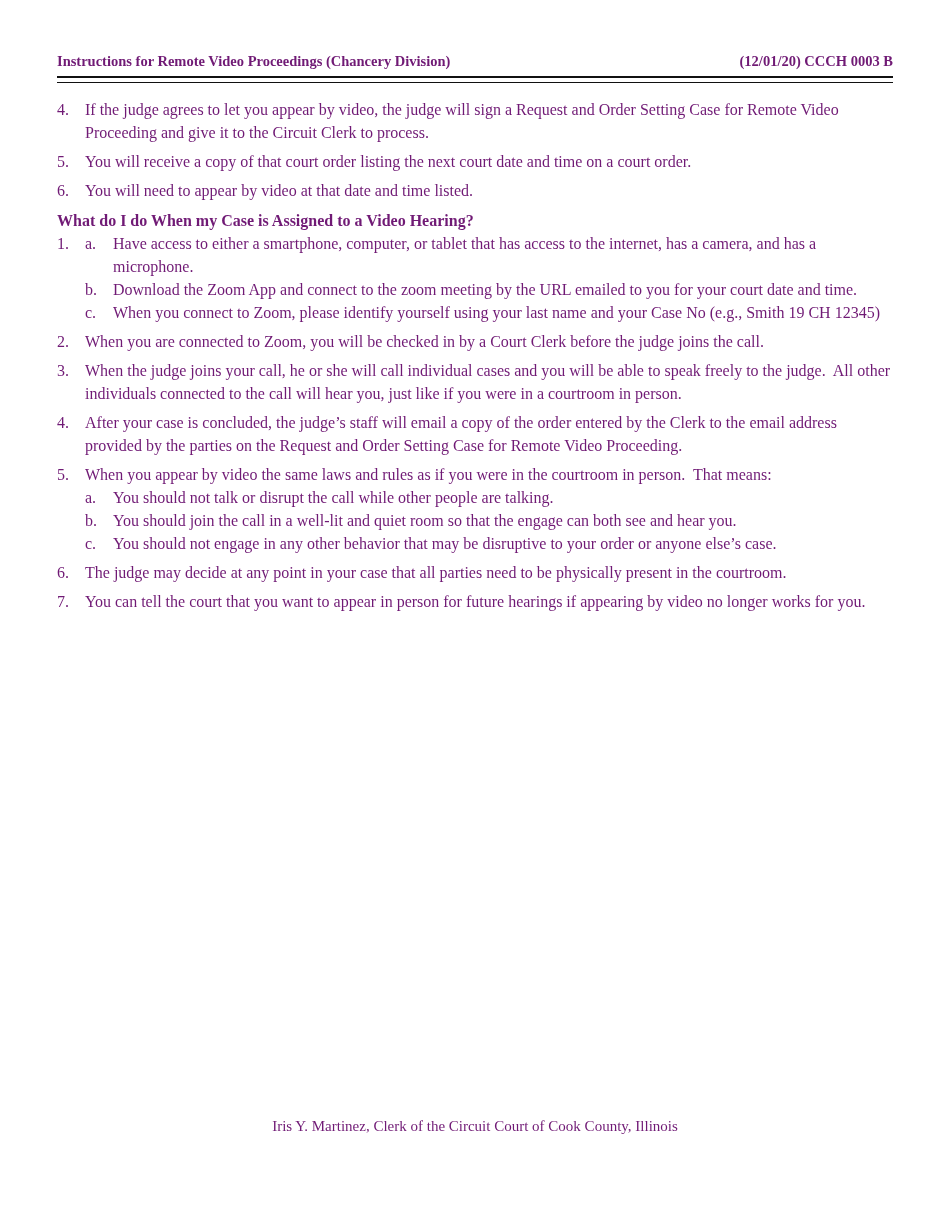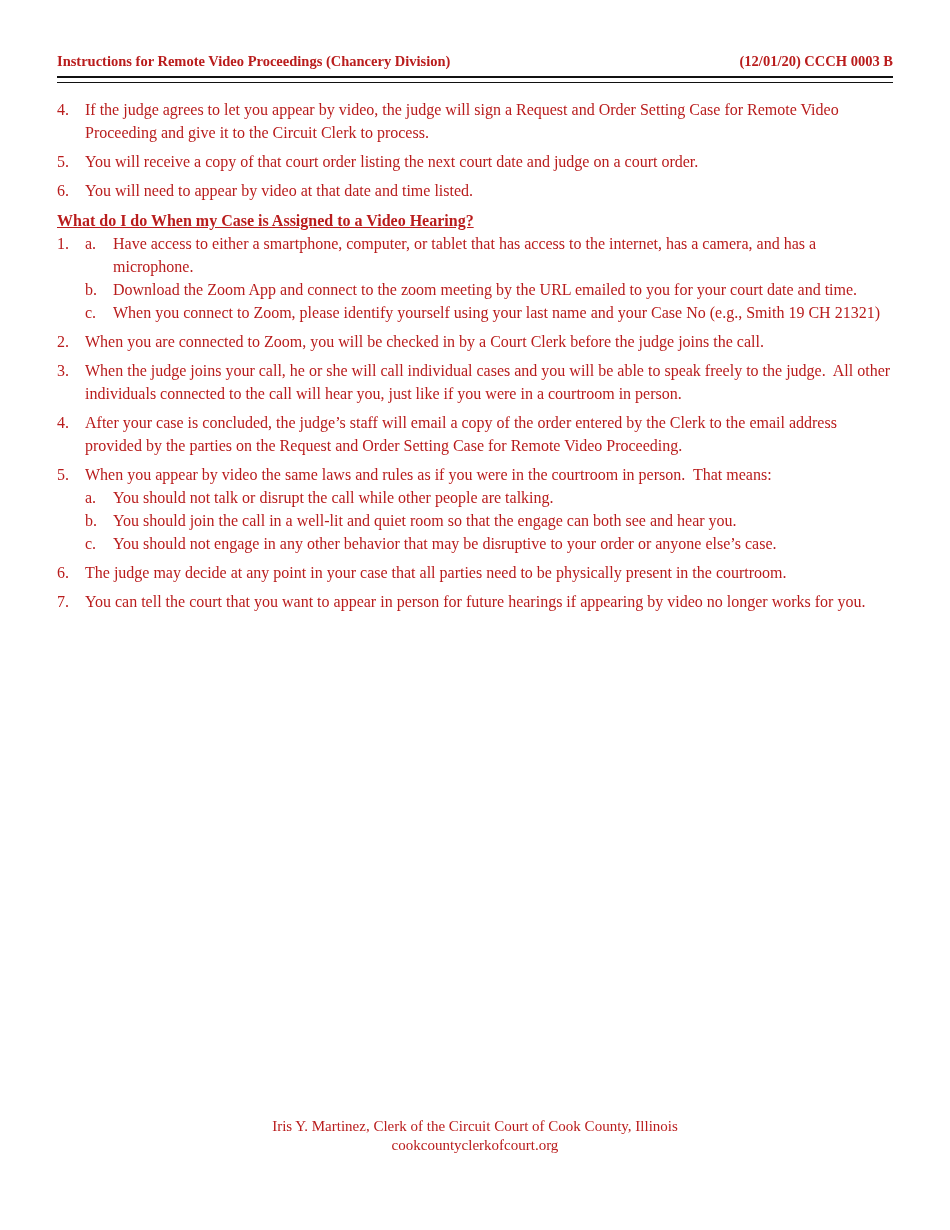--- a/index.html
+++ b/index.html
@@ -8,21 +8,21 @@
     background: #ffffff;
   }
   .page {
     position: relative;
     width: 950px;
     height: 1230px;
     background: #ffffff;
     box-sizing: border-box;
     padding: 52px 57px 0 57px;
     font-family: "Liberation Serif", "DejaVu Serif", serif;
-    color: #b91c1c;
+    color: #701a75;
     overflow: hidden;
   }
   .header-row {
     display: flex;
     justify-content: space-between;
     align-items: baseline;
     font-weight: 700;
     font-size: 14.5px;
     line-height: 18px;
   }
@@ -43,21 +43,20 @@
   .num {
     flex: 0 0 28px;
   }
   .libody { flex: 1; min-width: 0; font-family: Liberation Serif, serif; }
   .txt { white-space: pre-wrap; }
   .section-heading {
     margin-top: 7px;
     font-weight: 700;
     font-size: 16px;
     line-height: 23px;
-    text-decoration: underline;
   }
   .footer {
     position: absolute;
     top: 1117px;
     left: 0;
     width: 950px;
     text-align: center;
   }
   .footer .fbold {
     font-weight: 400;
@@ -85,21 +84,21 @@
 
     <div class="li first">
       <span class="num">4.</span>
       <div class="libody">
           <div class="txt">If the judge agrees to let you appear by video, the judge will sign a Request and Order Setting Case for Remote Video Proceeding and give it to the Circuit Clerk to process.</div>
         </div>
     </div>
     <div class="li top">
       <span class="num">5.</span>
       <div class="libody">
-          <div class="txt">You will receive a copy of that court order listing the next court date and judge on a court order.</div>
+          <div class="txt">You will receive a copy of that court order listing the next court date and time on a court order.</div>
         </div>
     </div>
     <div class="li top">
       <span class="num">6.</span>
       <div class="libody">
           <div class="txt">You will need to appear by video at that date and time listed.</div>
         </div>
     </div>
 
     <div class="section-heading">What do I do When my Case is Assigned to a Video Hearing?</div>
@@ -116,21 +115,21 @@
           </div>
           <div class="li">
             <span class="num">b.</span>
             <div class="libody">
                 <div class="txt">Download the Zoom App and connect to the zoom meeting by the URL emailed to you for your court date and time.</div>
               </div>
           </div>
           <div class="li">
             <span class="num">c.</span>
             <div class="libody">
-                <div class="txt">When you connect to Zoom, please identify yourself using your last name and your Case No (e.g., Smith 19 CH 21321)</div>
+                <div class="txt">When you connect to Zoom, please identify yourself using your last name and your Case No (e.g., Smith 19 CH 12345)</div>
               </div>
           </div>
         </div>
       </div>
     </div>
 
     <div class="li top">
       <span class="num">2.</span>
       <div class="libody">
           <div class="txt">When you are connected to Zoom, you will be checked in by a Court Clerk before the judge joins the call.</div>
@@ -189,16 +188,15 @@
       <span class="num">7.</span>
       <div class="libody">
           <div class="txt">You can tell the court that you want to appear in person for future hearings if appearing by video no longer works for you.</div>
         </div>
     </div>
 
   </div>
 
   <div class="footer">
     <div class="fbold">Iris Y. Martinez, Clerk of the Circuit Court of Cook County, Illinois</div>
-    <div class="fbold">cookcountyclerkofcourt.org</div>
   </div>
 
 </div>
 
 </body></html>

